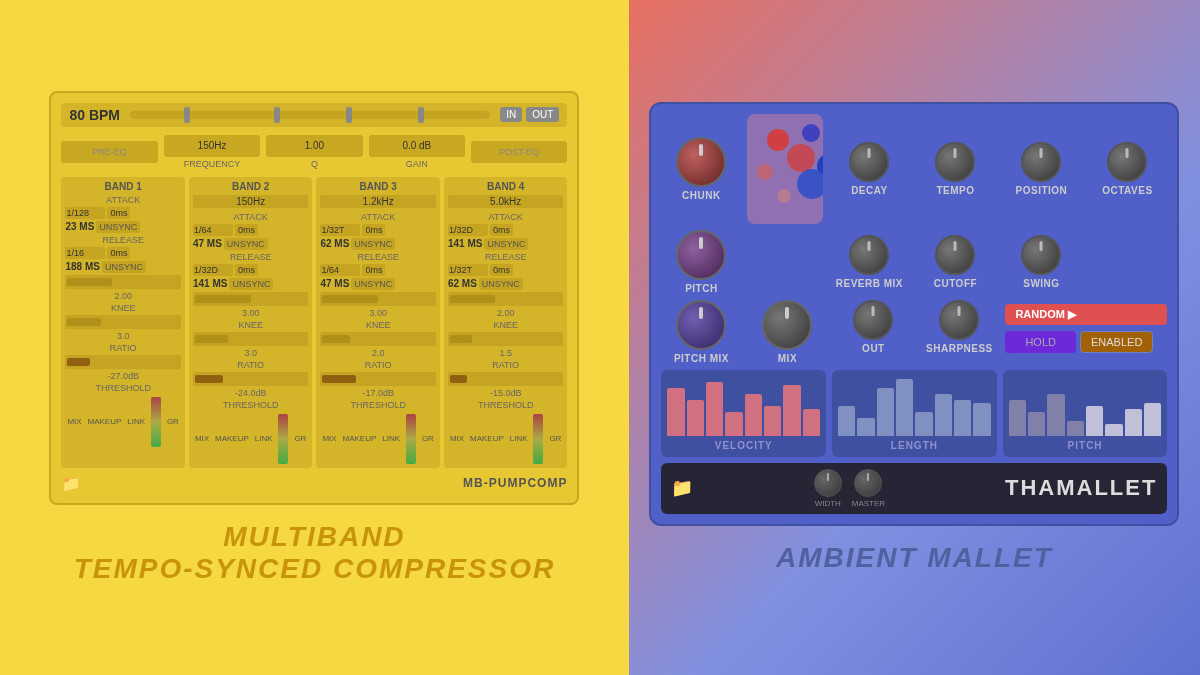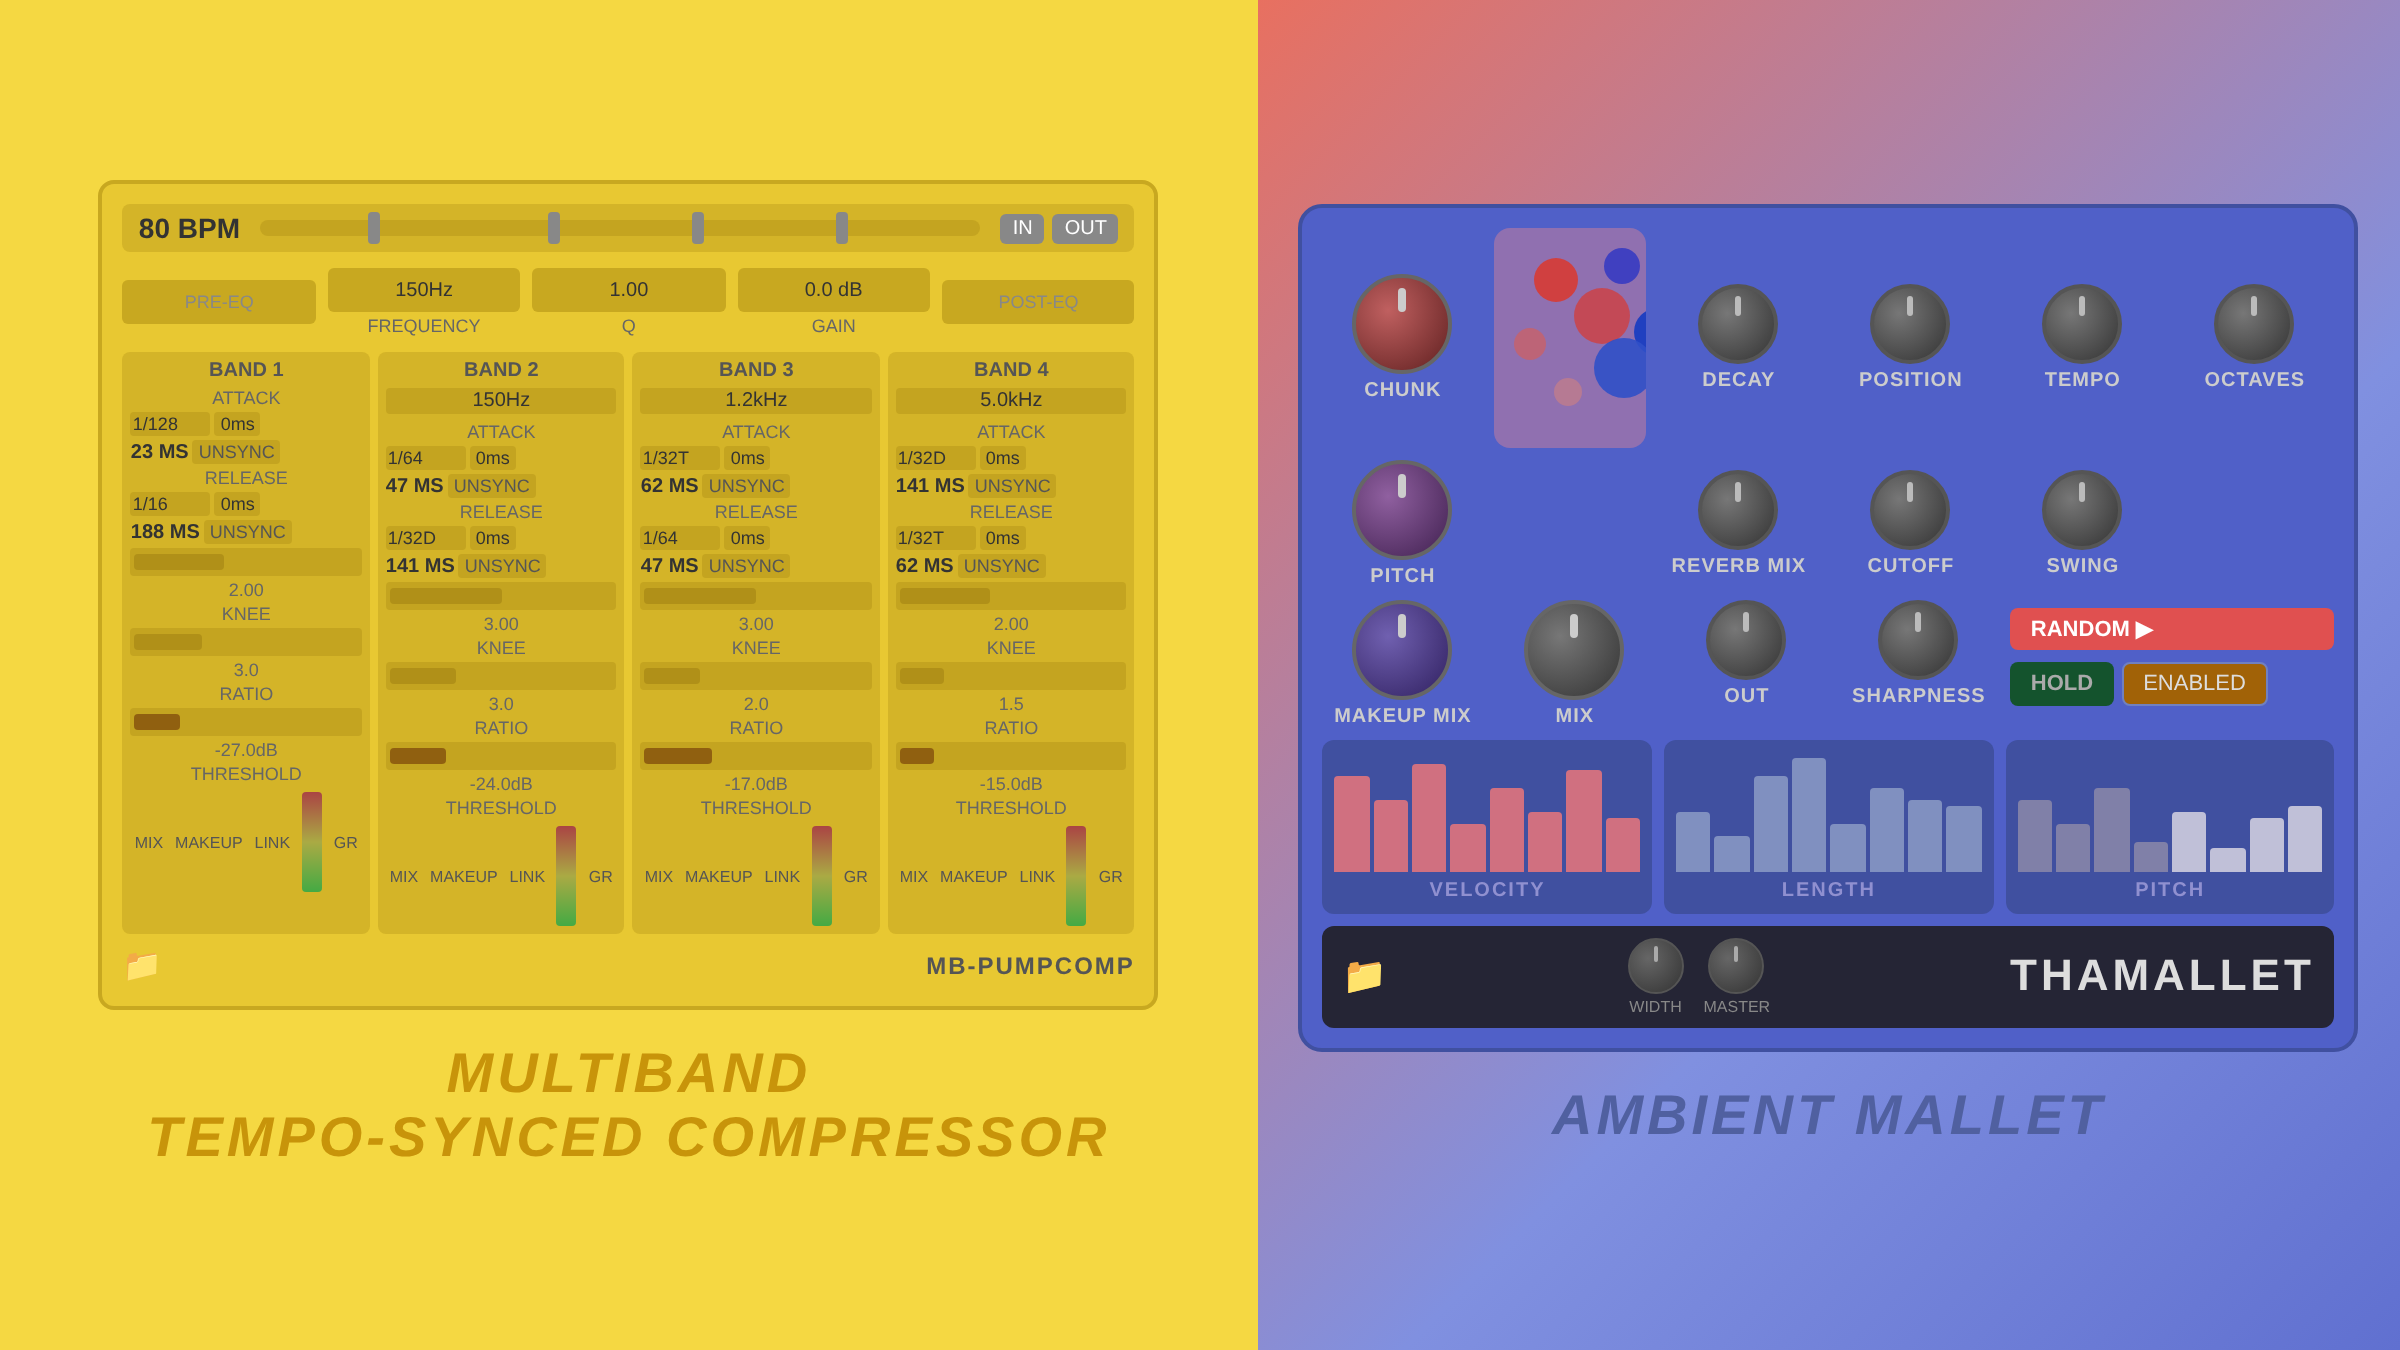--- a/index.html
+++ b/index.html
@@ -328,28 +328,27 @@
       border-radius: 4px;
       padding: 4px 10px;
       font-size: 11px;
       font-weight: bold;
       cursor: pointer;
       display: flex;
       align-items: center;
       gap: 4px;
     }
     .hold-btn {
-      background: #14532d;
+      background: #6d28d9;
       color: #AAA;
       border: none;
       border-radius: 4px;
-      padding: 4px 10px;
+      padding: 4px 20px;
       font-size: 11px;
       cursor: pointer;
-      font-weight: bold;
     }
     .enabled-btn {
       background: #a16207;
       color: #DDD;
       border: 1px solid #7080C0;
       border-radius: 4px;
       padding: 4px 10px;
       font-size: 11px;
       cursor: pointer;
     }
@@ -712,25 +711,25 @@
         <div class="dot" style="width:30px;height:30px;background:#3050C8;top:55px;left:50px;opacity:0.9"></div>
         <div class="dot" style="width:14px;height:14px;background:#D08080;top:75px;left:30px;opacity:0.6"></div>
 
       </div>
       <div class="knob-cell">
         <div class="knob-medium"></div>
         <span class="knob-label">DECAY</span>
       </div>
       <div class="knob-cell">
         <div class="knob-medium"></div>
+        <span class="knob-label">TEMPO</span>
+      </div>
+      <div class="knob-cell">
+        <div class="knob-medium"></div>
         <span class="knob-label">POSITION</span>
-      </div>
-      <div class="knob-cell">
-        <div class="knob-medium"></div>
-        <span class="knob-label">TEMPO</span>
       </div>
       <div class="knob-cell">
         <div class="knob-medium"></div>
         <span class="knob-label">OCTAVES</span>
       </div>
     </div>
 
     <div style="display:grid; grid-template-columns: 80px 1fr 80px 80px 80px 80px; gap:6px; margin-bottom:6px; align-items:center;">
       <div class="knob-cell">
         <div class="knob-large" style="background:radial-gradient(circle at 35% 35%, #9060A0, #402050);"></div>
@@ -748,21 +747,21 @@
       </div>
       <div class="knob-cell">
         <div class="knob-medium"></div>
         <span class="knob-label">SWING</span>
       </div>
     </div>
 
     <div style="display:grid; grid-template-columns: 80px 80px 80px 80px 1fr; gap:6px; margin-bottom:6px; align-items:start;">
       <div class="knob-cell">
         <div class="knob-large" style="background:radial-gradient(circle at 35% 35%, #7060B0, #302060);"></div>
-        <span class="knob-label">MAKEUP MIX</span>
+        <span class="knob-label">PITCH MIX</span>
       </div>
       <div class="knob-cell">
         <div class="knob-large" style="background:radial-gradient(circle at 35% 35%, #777, #333);"></div>
         <span class="knob-label">MIX</span>
       </div>
       <div class="knob-cell">
         <div class="knob-medium"></div>
         <span class="knob-label">OUT</span>
       </div>
       <div class="knob-cell">

